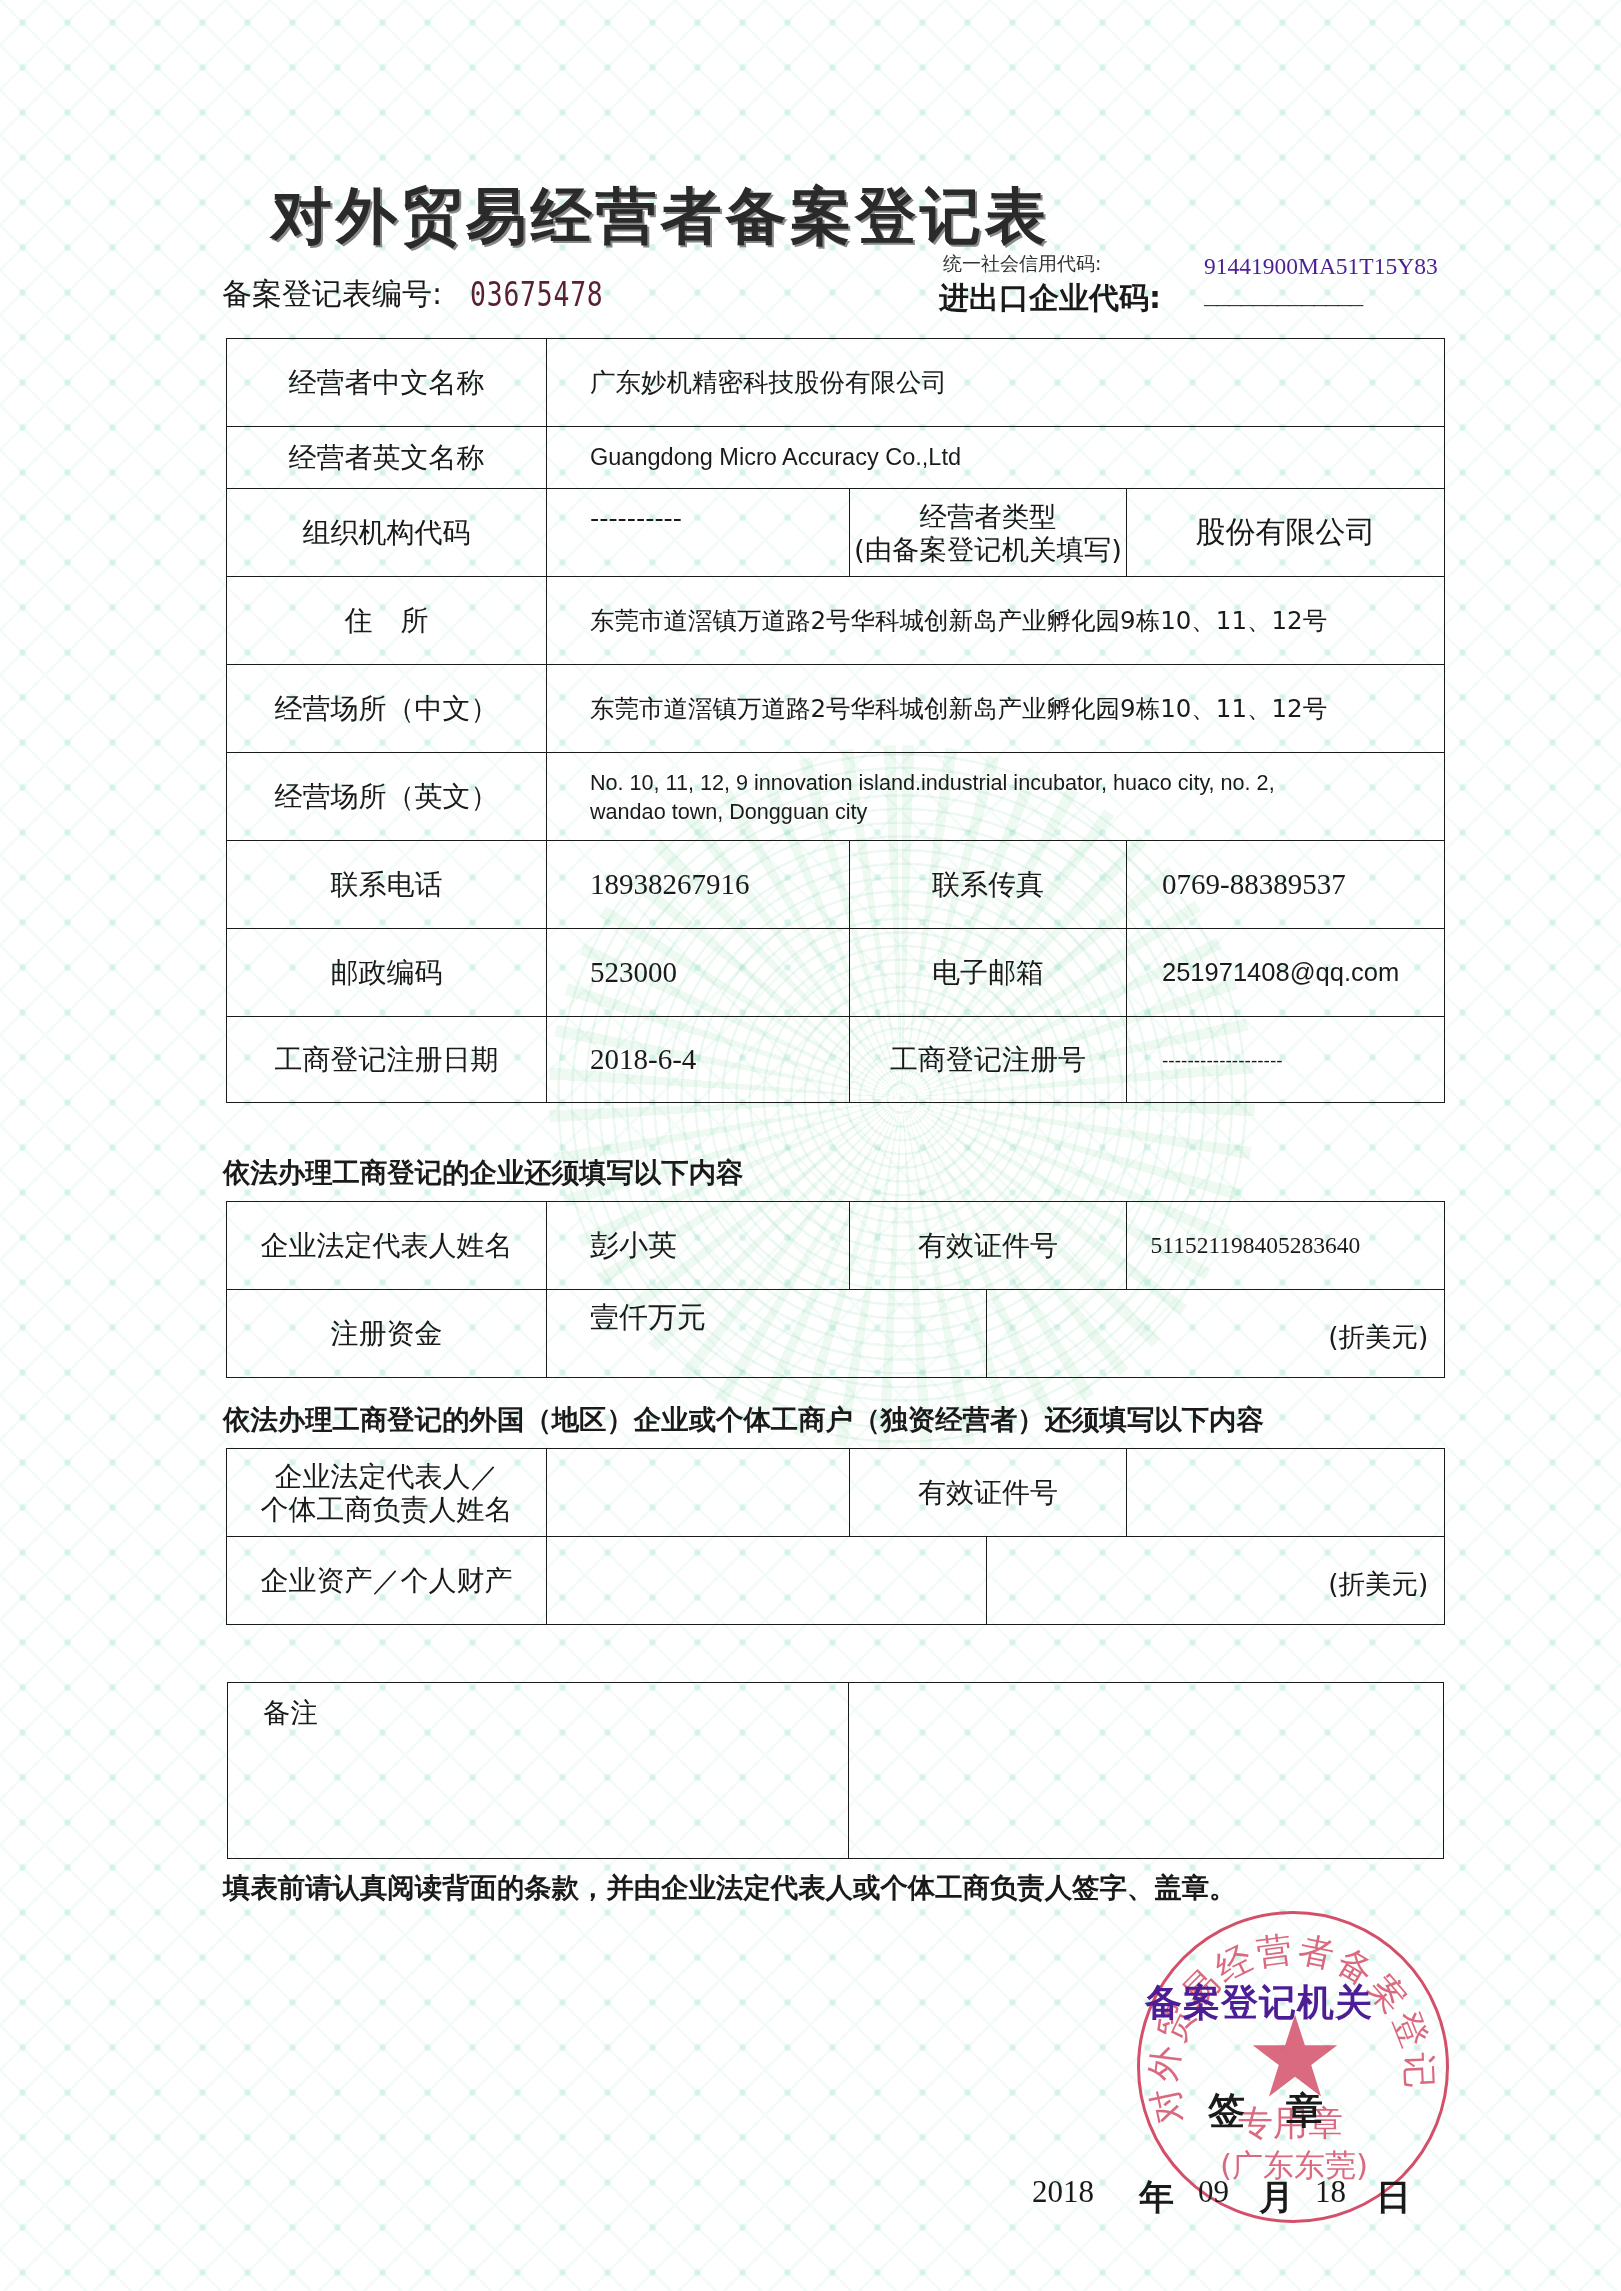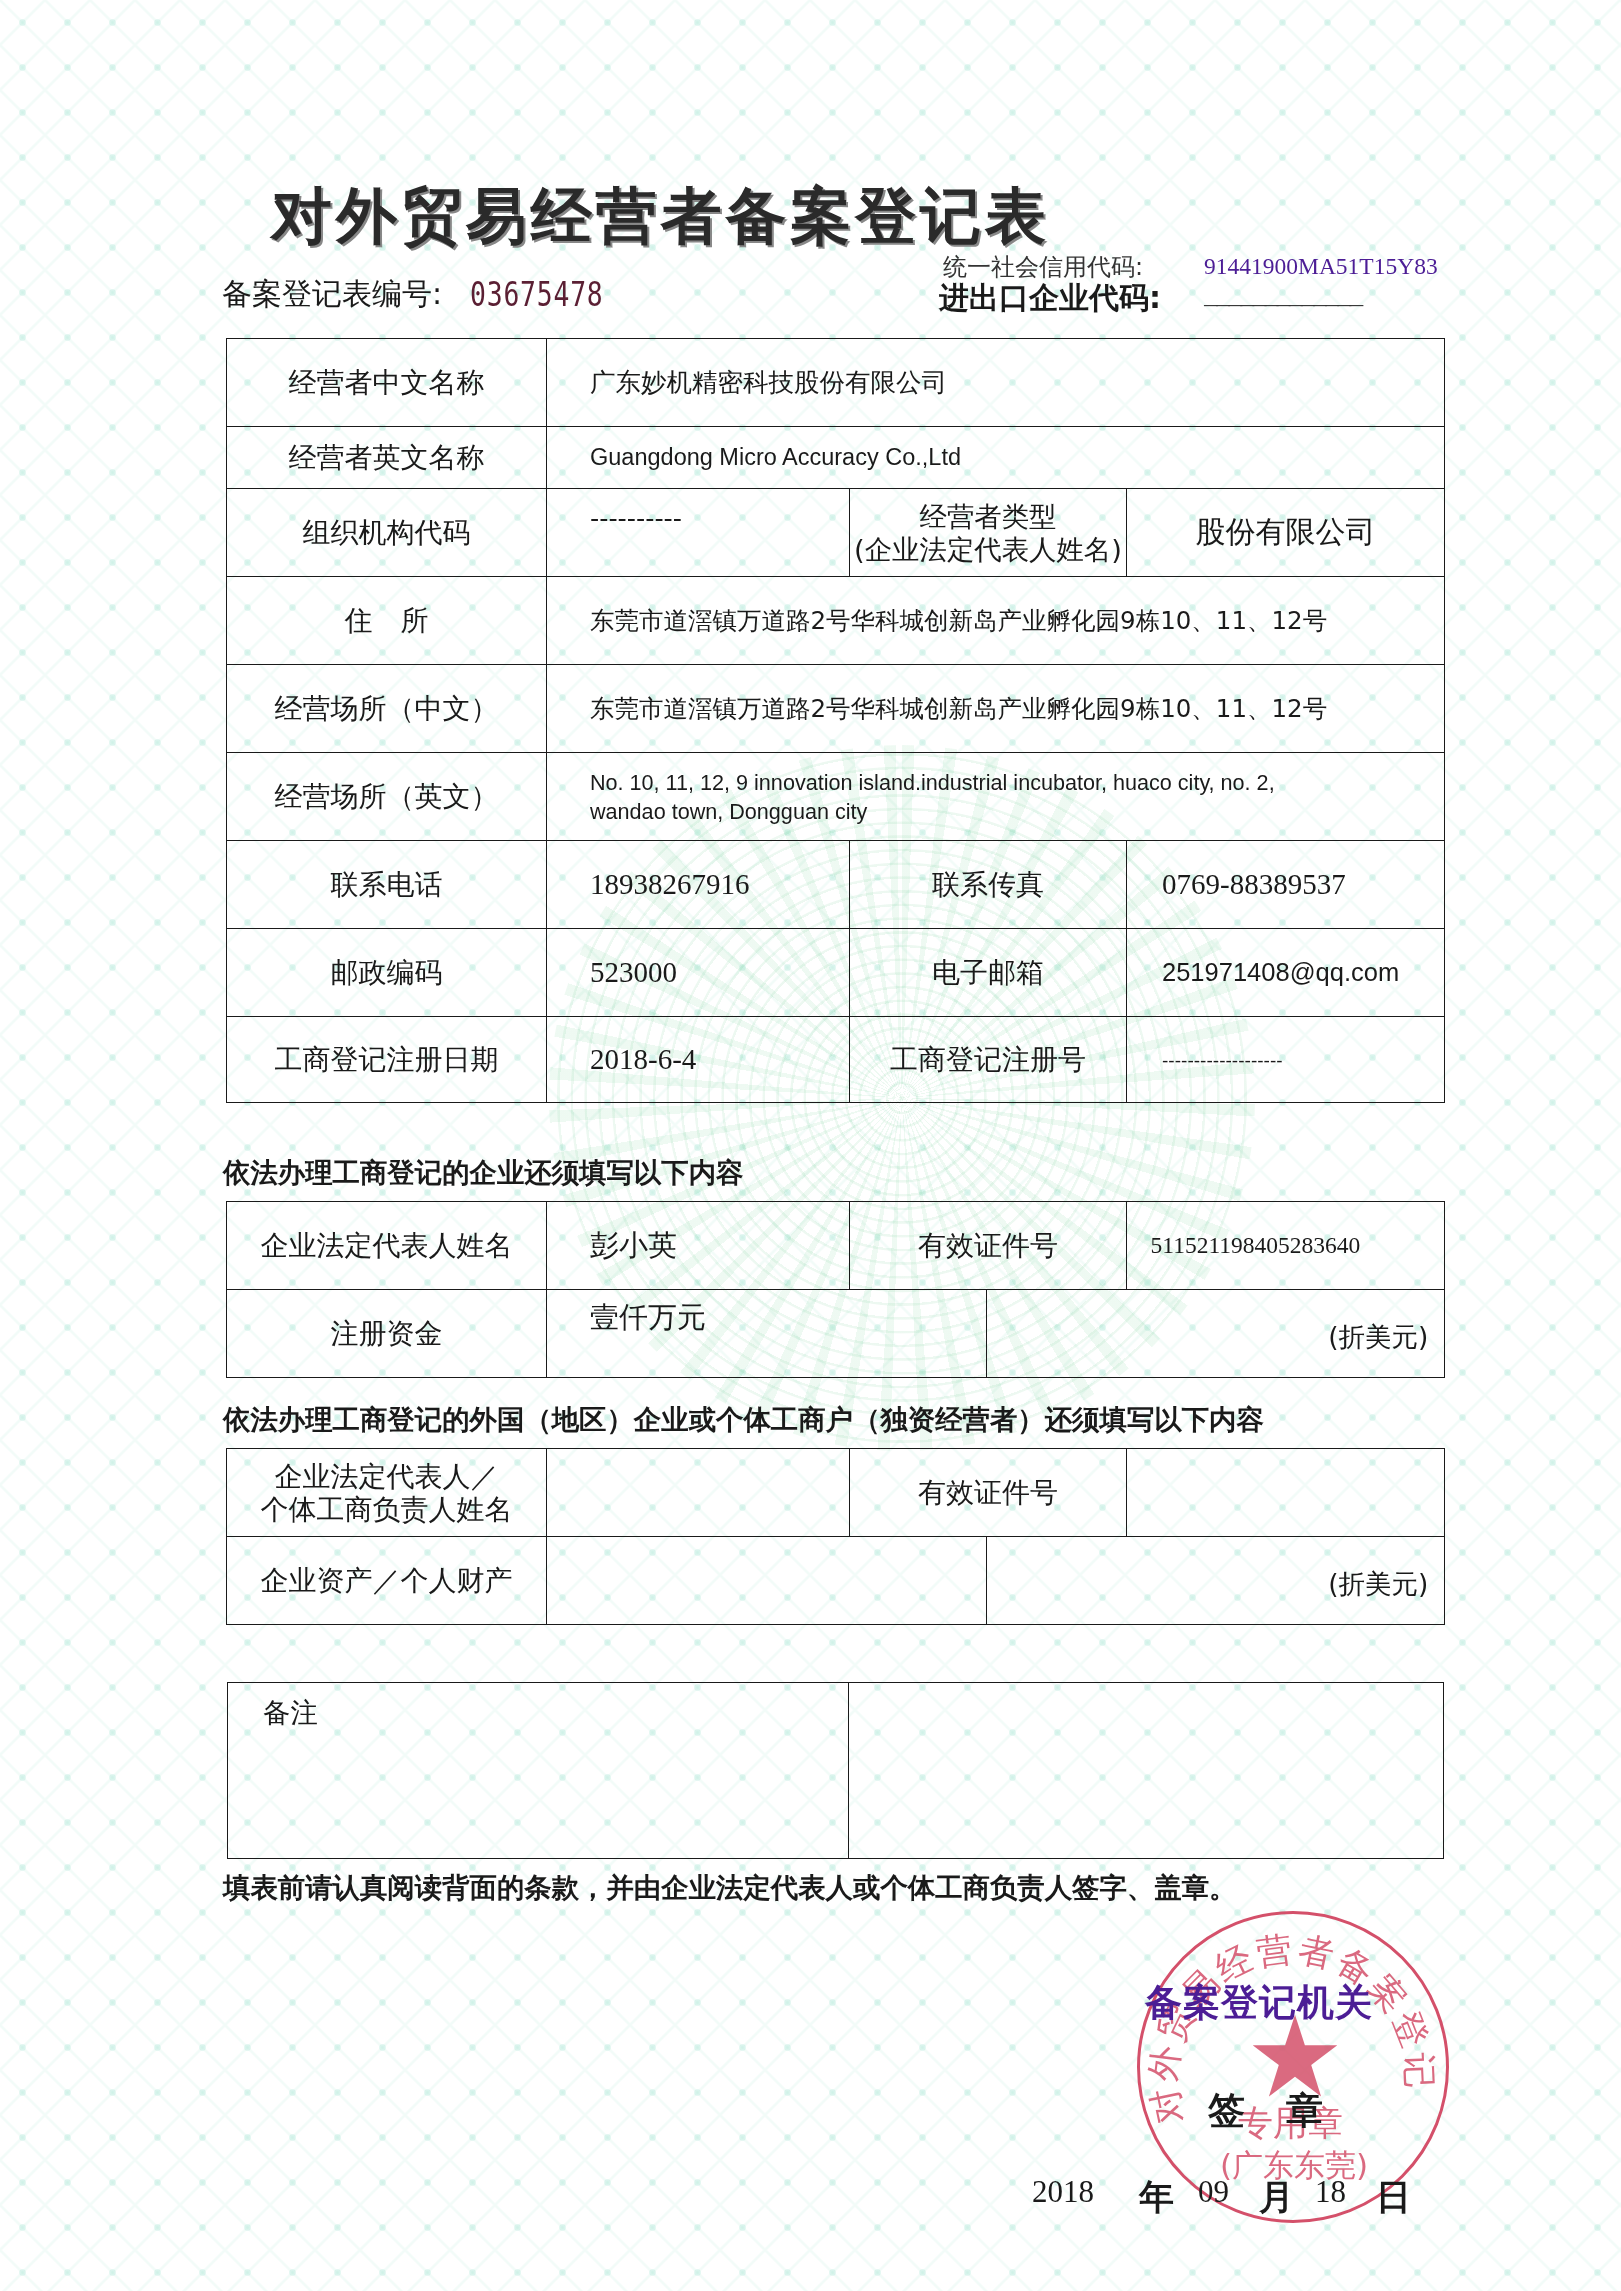--- a/index.html
+++ b/index.html
@@ -22,21 +22,21 @@
       repeating-conic-gradient(from 0deg, rgba(90,200,130,0.10) 0 2deg, transparent 2deg 7deg);
     pointer-events:none;
   }
   .title {
     left:0; width:1321px; top:176px; text-align:center;
     font-size:61px; font-weight:bold; letter-spacing:3.9px; color:#2a2a2a;
     text-shadow:2px 2px 0 #888;
   }
   .serial-label { left:222px; top:274px; font-size:30px; color:#1a1a1a; }
   .serial-value { left:470px; top:275px; font-size:33px; color:#5a1f33; font-family:"DejaVu Sans Mono", monospace; letter-spacing:1px; transform:scaleX(0.8); transform-origin:left; }
-  .credit-label { left:943px; top:251px; font-size:24px; color:#333; }
+  .credit-label { left:943px; top:251px; font-size:19px; color:#333; }
   .credit-value { left:1204px; top:253px; font-size:23.5px; color:#4c1d95; font-family:"Liberation Serif", serif; }
   .ie-label { left:939px; top:278px; font-size:30px; font-weight:bold; color:#1a1a1a; }
   .ie-value { left:1204px; top:284px; font-size:23.5px; color:#333; font-family:"Liberation Mono", monospace; letter-spacing:-2px; }
 
   table.form { position:absolute; border-collapse:collapse; table-layout:fixed; }
   table.form td { border:1.6px solid #1a1a1a; padding:0; vertical-align:middle; }
   td.lbl { text-align:center; font-size:28px; color:#1a1a1a; }
   td.val { padding-left:43px !important; font-size:25.5px; color:#1a1a1a; }
   td.val.en { font-family:"Liberation Sans", sans-serif; font-size:23.5px; }
   td.val.serif { font-family:"Liberation Serif", serif; font-size:29px; }
@@ -87,21 +87,21 @@
   </tr>
   <tr style="height:62px">
     <td class="lbl">经营者英文名称</td>
     <td class="val en" colspan="3">Guangdong Micro Accuracy Co.,Ltd</td>
   </tr>
   <tr style="height:88px">
     <td class="lbl">组织机构代码</td>
     <td class="val" style="vertical-align:top; padding-top:13.7px;">----------</td>
     <td class="lbl">
       <div class="small2">经营者类型</div>
-      <div class="small2">(企业法定代表人姓名)</div>
+      <div class="small2">(由备案登记机关填写)</div>
     </td>
     <td class="lbl" style="font-size:30px;">股份有限公司</td>
   </tr>
   <tr style="height:88px">
     <td class="lbl">住　所</td>
     <td class="val addr" colspan="3">东莞市道滘镇万道路2号华科城创新岛产业孵化园9栋10、11、12号</td>
   </tr>
   <tr style="height:88px">
     <td class="lbl">经营场所（中文）</td>
     <td class="val addr" colspan="3">东莞市道滘镇万道路2号华科城创新岛产业孵化园9栋10、11、12号</td>

